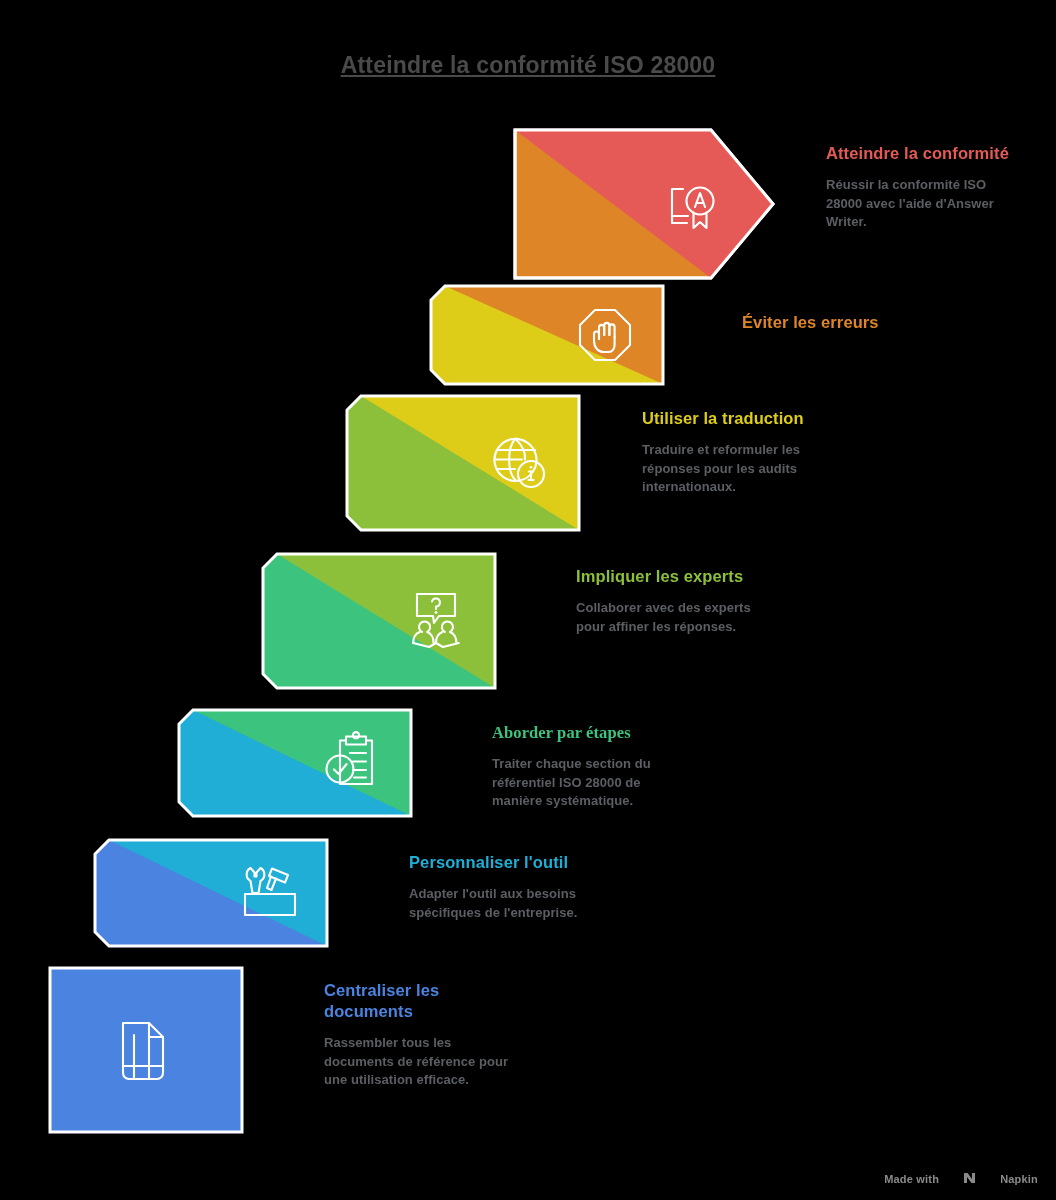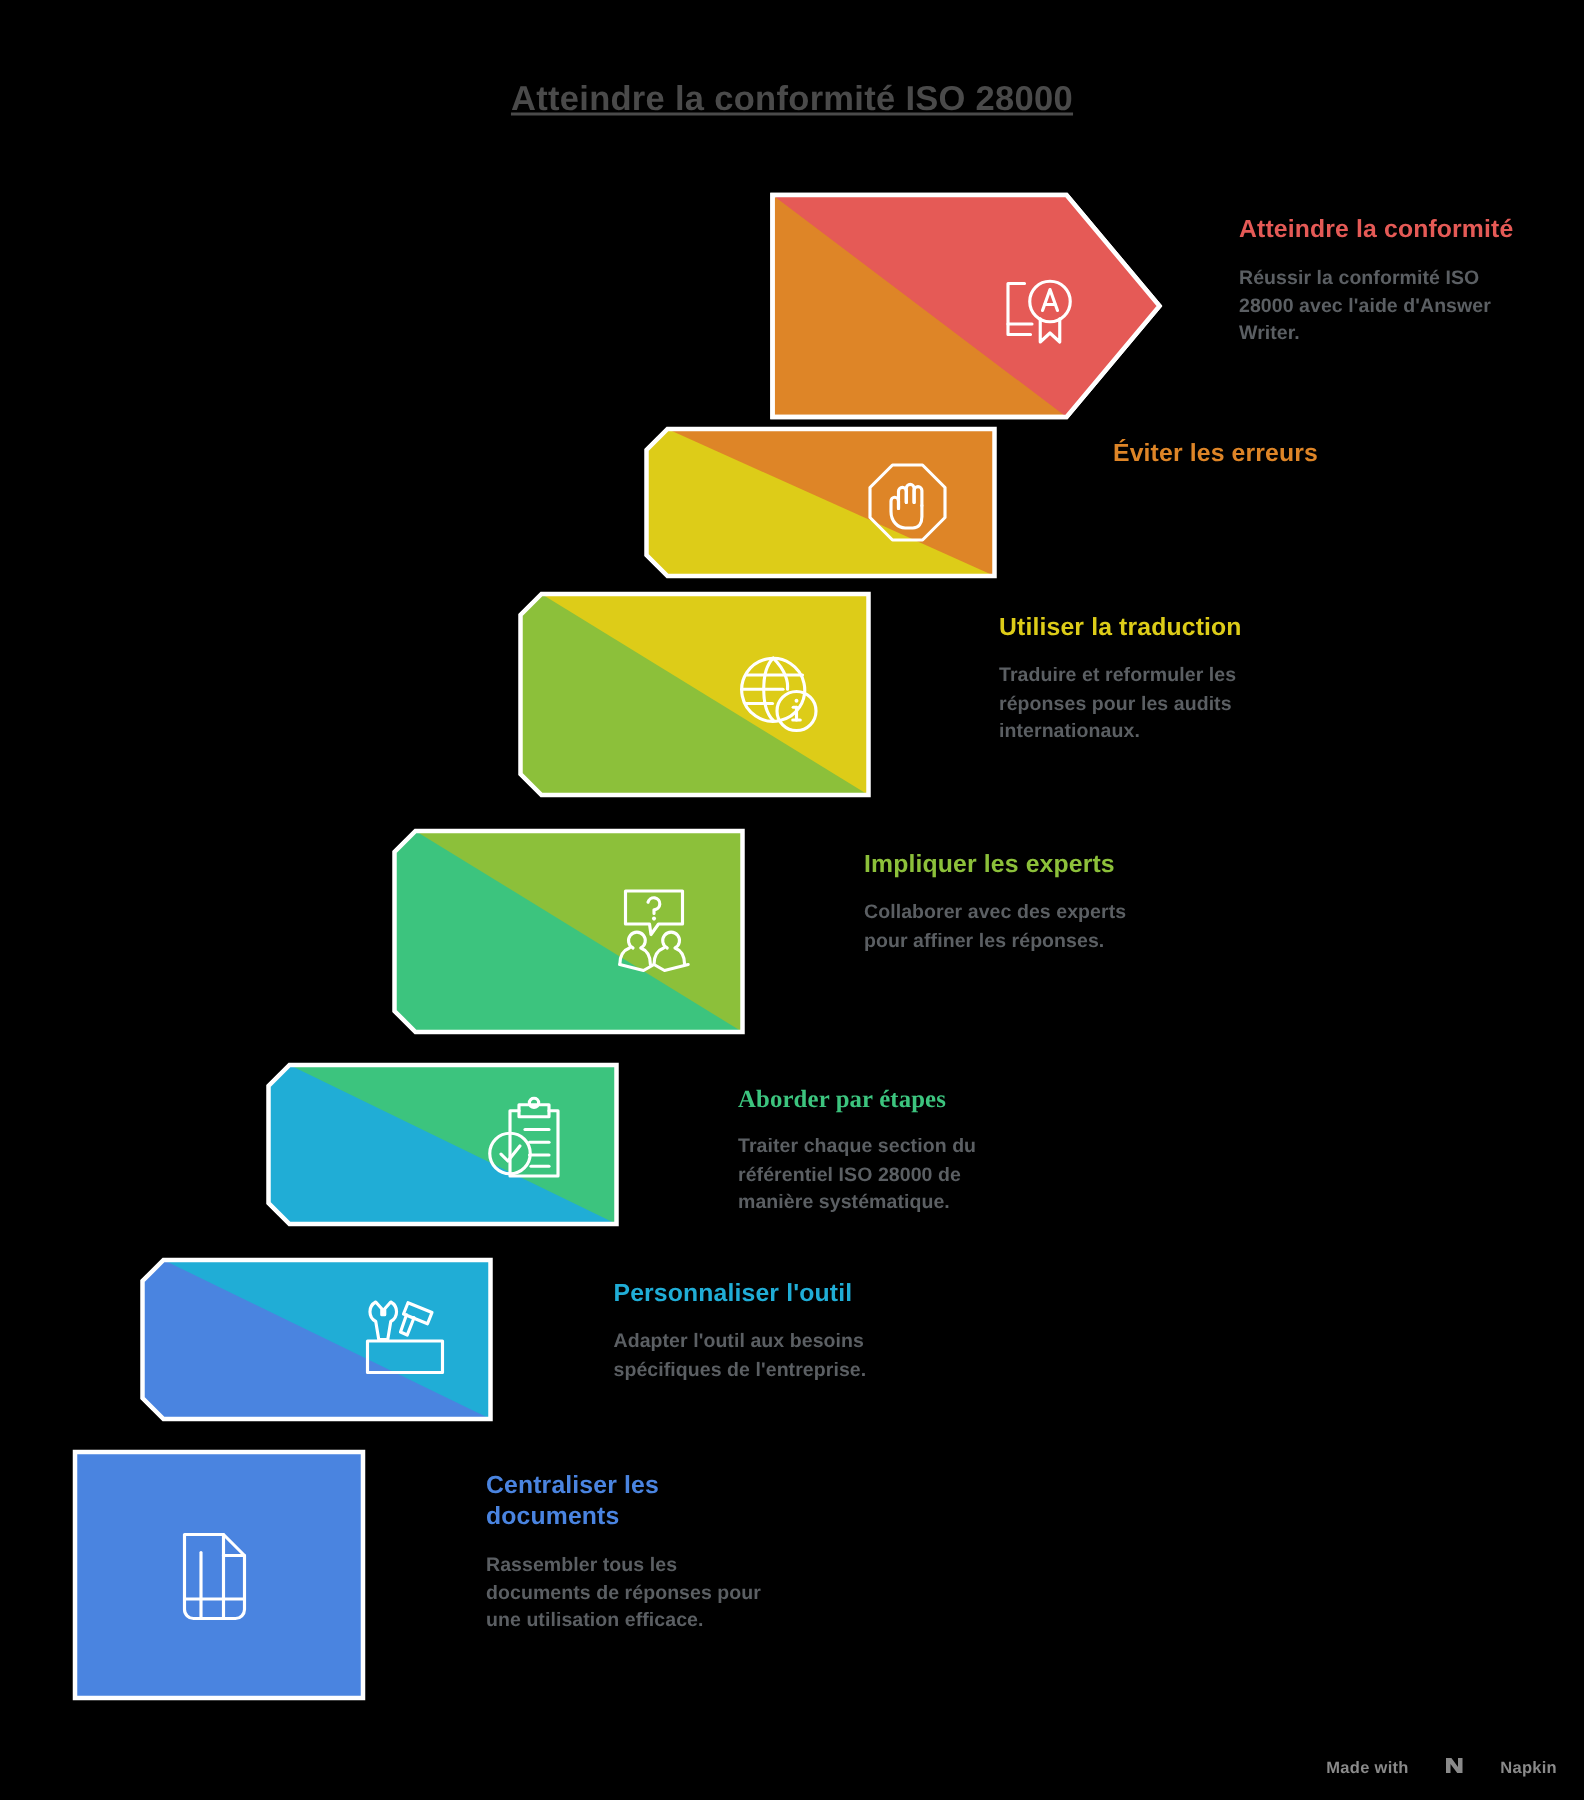--- a/index.html
+++ b/index.html
@@ -73,21 +73,21 @@
     <div class="icon-holder" style="left:147px;top:22px;width:58px;height:58px;">
       <svg width="56" height="56" viewBox="0 0 56 56" fill="none" stroke="#ffffff" stroke-width="2.1" stroke-linecap="round" stroke-linejoin="round">
         <path d="M18,3 L38,3 L53,18 L53,38 L38,53 L18,53 L3,38 L3,18 Z"></path>
         <path d="M22,32 L22,20.5 a2.6,2.6 0 0 1 5.2,0 L27.2,28"></path>
         <path d="M27.2,28 L27.2,18.5 a2.6,2.6 0 0 1 5.2,0 L32.4,28"></path>
         <path d="M32.4,28 L32.4,20 a2.6,2.6 0 0 1 5.2,0 L37.6,30"></path>
         <path d="M22,32 L22,27 a2.5,2.5 0 0 0 -5,0 L17,34 c0,6.5 4.5,11 9.5,11 l5,0 c4,0 6.1,-3.2 6.1,-7.5 L37.6,30"></path>
       </svg>
     </div>
   </div>
-  <div class="txt" style="left:742px;top:292px;width:200px;">
+  <div class="txt" style="left:742px;top:312px;width:200px;">
     <h3 style="color:#DE8527;">Éviter les erreurs</h3>
   </div>
 
   <div class="step" id="step-3" style="left:345px;top:394px;width:236px;height:138px;">
     <svg class="shape-wrap" width="236" height="138" viewBox="0 0 236 138">
       <path d="M16,2 L234,2 L234,136 L16,136 L2,122 L2,16 Z" fill="#8CC03A"></path>
       <path d="M16,2 L234,2 L234,136 Z" fill="#DDCC18"></path>
       <path d="M16,2 L234,2 L234,136 L16,136 L2,122 L2,16 Z" fill="none" stroke="#ffffff" stroke-width="3"></path>
     </svg>
     <div class="icon-holder" style="left:143px;top:38px;width:64px;height:62px;">
@@ -99,21 +99,21 @@
         <path d="M26.5,5.7 C18,14 18,39 26.5,47.3"></path>
         <path d="M26.5,5.7 C35,14 36.5,22 36,26.5"></path>
         <circle cx="42" cy="41" r="13"></circle>
         <path d="M42,38.5 L42,47"></path>
         <circle cx="42" cy="34.2" r="1.3" fill="#ffffff" stroke="none"></circle>
         <path d="M39.5,47 L44.5,47"></path>
         <path d="M39.8,38.5 L42,38.5"></path>
       </svg>
     </div>
   </div>
-  <div class="txt" style="left:666px;top:408px;width:195px;">
+  <div class="txt" style="left:642px;top:408px;width:195px;">
     <h3 style="color:#DDCC18;">Utiliser la traduction</h3>
     <p>Traduire et reformuler les réponses pour les audits internationaux.</p>
   </div>
 
   <div class="step" id="step-4" style="left:261px;top:552px;width:236px;height:138px;">
     <svg class="shape-wrap" width="236" height="138" viewBox="0 0 236 138">
       <path d="M16,2 L234,2 L234,136 L16,136 L2,122 L2,16 Z" fill="#3CC47E"></path>
       <path d="M16,2 L234,2 L234,136 Z" fill="#8CC03A"></path>
       <path d="M16,2 L234,2 L234,136 L16,136 L2,122 L2,16 Z" fill="none" stroke="#ffffff" stroke-width="3"></path>
     </svg>
@@ -189,21 +189,21 @@
         <path d="M10,6 L36,6 L50,20 L50,56 a6,6 0 0 1 -6,6 L16,62 a6,6 0 0 1 -6,-6 Z"></path>
         <path d="M36,6 L36,20 L50,20"></path>
         <path d="M21,18 L21,62"></path>
         <path d="M36,20 L36,62"></path>
         <path d="M10,49 L50,49"></path>
       </svg>
     </div>
   </div>
   <div class="txt" style="left:324px;top:980px;width:190px;">
     <h3 style="color:#4A84E0;">Centraliser les documents</h3>
-    <p>Rassembler tous les documents de réponses pour une utilisation efficace.</p>
+    <p>Rassembler tous les documents de référence pour une utilisation efficace.</p>
   </div>
 
 </div>
 
 <div id="footer">
   <span>Made with</span>
   <span class="nap-mark">
     <svg width="13" height="12" viewBox="0 0 13 12" fill="#8a8a8a">
       <path d="M1,1 L1,11 L4,11 L4,5 L8.5,11 L12,11 L12,1 L9,1 L9,7 L4.6,1 Z"></path>
     </svg>

